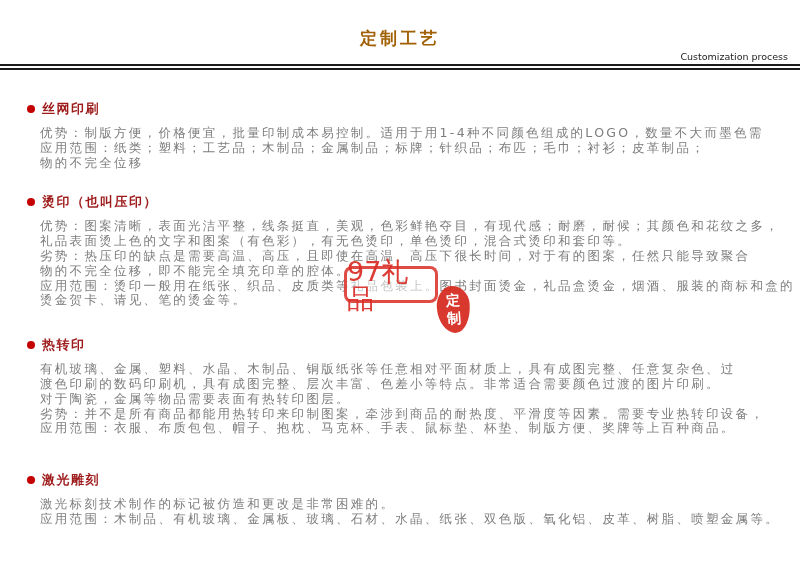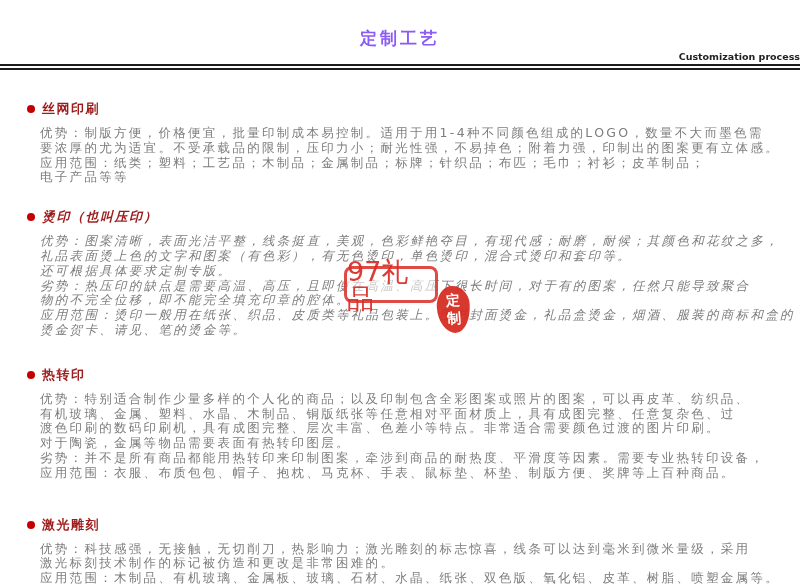--- a/index.html
+++ b/index.html
@@ -8,27 +8,26 @@
     background:#ffffff;
     font-family:"DejaVu Sans", sans-serif;
     position:relative;
     overflow:hidden;
   }
   
   .header { padding-top:27px; }
   .header-title {
     text-align:center;
     font-size:17px; font-weight:bold;
-    letter-spacing:3px; color:#8b5cf6;
+    letter-spacing:3px; color:#a16207;
   }
   .header-sub {
-    text-align:right; 
+    text-align:right; padding-right:12px;
     font-size:9.5px; color:#222;
     margin-top:1px;
-    font-weight:bold;
   }
   .rule {
     margin-top:2px; height:2px;
     border-top:2px solid #1c1c1c;
     border-bottom:2px solid #1c1c1c;
     background:#fff;
   }
   
   .content { padding:30px 0 0 27px; }
   .sec-title-row { display:flex; align-items:center; gap:7px; }
@@ -39,21 +38,21 @@
   .sec-title {
     font-size:13px; font-weight:bold;
     letter-spacing:1.5px; color:#9e1b1b;
   }
   .sec-body { margin:8px 0 0 13px; }
   .bline {
     font-size:12.5px; letter-spacing:2.3px;
     color:#7d7d7d; line-height:14.8px;
     white-space:nowrap;
   }
-  .sec-2 { margin-top:23px;font-style:italic; }
+  .sec-2 { margin-top:23px; }
   .sec-3 { margin-top:28px; }
   .sec-4 { margin-top:35px; }
   
   .wm-box {
     position:absolute; left:344px; top:266px;
     width:94px; height:37px; box-sizing:border-box;
     border:3px solid rgba(217,45,38,0.85);
     border-radius:8px;
     background:rgba(255,255,255,0.55);
     display:flex; align-items:center; justify-content:center;
@@ -83,64 +82,60 @@
 
 <div class="content">
 
   <div class="section sec-1">
     <div class="sec-title-row">
       <span class="bullet"></span>
       <span class="sec-title">丝网印刷</span>
     </div>
     <div class="sec-body">
       <div class="bline">优势：制版方便，价格便宜，批量印制成本易控制。适用于用1-4种不同颜色组成的LOGO，数量不大而墨色需</div>
-      <div class="bline">要浓厚的尤为适宜。不受承载品的限制，压印力小；耐光性强，不易掉色；附着力强，印制出的图案更有立体感。</div>
       <div class="bline">应用范围：纸类；塑料；工艺品；木制品；金属制品；标牌；针织品；布匹；毛巾；衬衫；皮革制品；</div>
-      <div class="bline">电子产品等等</div>
+      <div class="bline">物的不完全位移</div>
     </div>
   </div>
 
   <div class="section sec-2">
     <div class="sec-title-row">
       <span class="bullet"></span>
       <span class="sec-title">烫印（也叫压印）</span>
     </div>
     <div class="sec-body">
       <div class="bline">优势：图案清晰，表面光洁平整，线条挺直，美观，色彩鲜艳夺目，有现代感；耐磨，耐候；其颜色和花纹之多，</div>
       <div class="bline">礼品表面烫上色的文字和图案（有色彩），有无色烫印，单色烫印，混合式烫印和套印等。</div>
-      <div class="bline">还可根据具体要求定制专版。</div>
       <div class="bline">劣势：热压印的缺点是需要高温、高压，且即使在高温、高压下很长时间，对于有的图案，任然只能导致聚合</div>
       <div class="bline">物的不完全位移，即不能完全填充印章的腔体。</div>
       <div class="bline">应用范围：烫印一般用在纸张、织品、皮质类等礼品包装上。图书封面烫金，礼品盒烫金，烟酒、服装的商标和盒的</div>
       <div class="bline">烫金贺卡、请见、笔的烫金等。</div>
     </div>
   </div>
 
   <div class="section sec-3">
     <div class="sec-title-row">
       <span class="bullet"></span>
       <span class="sec-title">热转印</span>
     </div>
     <div class="sec-body">
-      <div class="bline">优势：特别适合制作少量多样的个人化的商品；以及印制包含全彩图案或照片的图案，可以再皮革、纺织品、</div>
       <div class="bline">有机玻璃、金属、塑料、水晶、木制品、铜版纸张等任意相对平面材质上，具有成图完整、任意复杂色、过</div>
       <div class="bline">渡色印刷的数码印刷机，具有成图完整、层次丰富、色差小等特点。非常适合需要颜色过渡的图片印刷。</div>
       <div class="bline">对于陶瓷，金属等物品需要表面有热转印图层。</div>
       <div class="bline">劣势：并不是所有商品都能用热转印来印制图案，牵涉到商品的耐热度、平滑度等因素。需要专业热转印设备，</div>
       <div class="bline">应用范围：衣服、布质包包、帽子、抱枕、马克杯、手表、鼠标垫、杯垫、制版方便、奖牌等上百种商品。</div>
     </div>
   </div>
 
   <div class="section sec-4">
     <div class="sec-title-row">
       <span class="bullet"></span>
       <span class="sec-title">激光雕刻</span>
     </div>
     <div class="sec-body">
-      <div class="bline">优势：科技感强，无接触，无切削刀，热影响力；激光雕刻的标志惊喜，线条可以达到毫米到微米量级，采用</div>
       <div class="bline">激光标刻技术制作的标记被仿造和更改是非常困难的。</div>
       <div class="bline">应用范围：木制品、有机玻璃、金属板、玻璃、石材、水晶、纸张、双色版、氧化铝、皮革、树脂、喷塑金属等。</div>
     </div>
   </div>
 
 </div>
 
 <div class="wm-box">
   <span>97礼品</span>
 </div>

